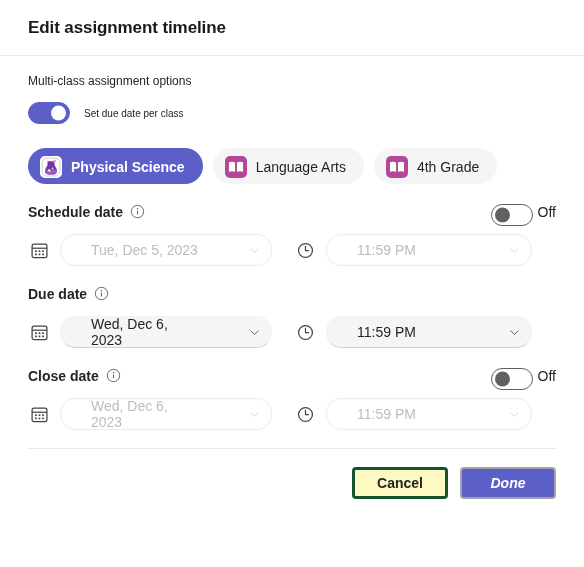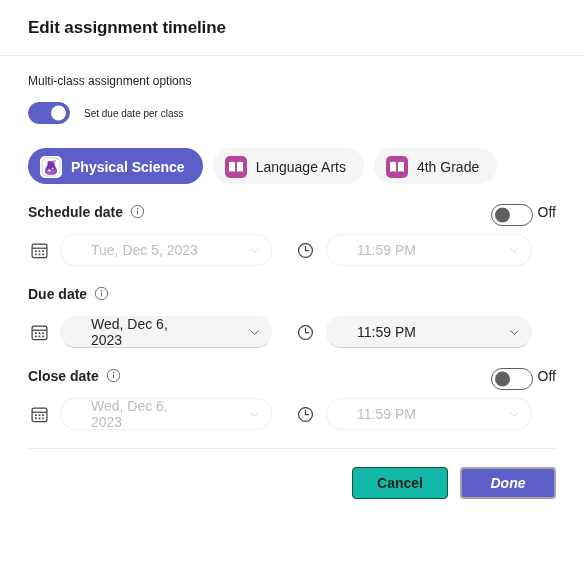--- a/index.html
+++ b/index.html
@@ -223,22 +223,22 @@
     border-radius: 4px;
     font-size: 14px;
     font-weight: bold;
     display: flex;
     align-items: center;
     justify-content: center;
     cursor: pointer;
     padding: 0 14px;
   }
   .btn-secondary {
-    background: #14b8a6;
-    border: 1px solid #14532d;
+    background: #fef9c3;
+    border: 3px solid #14532d;
     color: #242424;
   }
   .btn-primary {
     background: #5b5fc7;
     border: 2px solid #a3a3a3;
     color: #ffffff;
     font-style: italic;
   }
 </style>
 </head>

